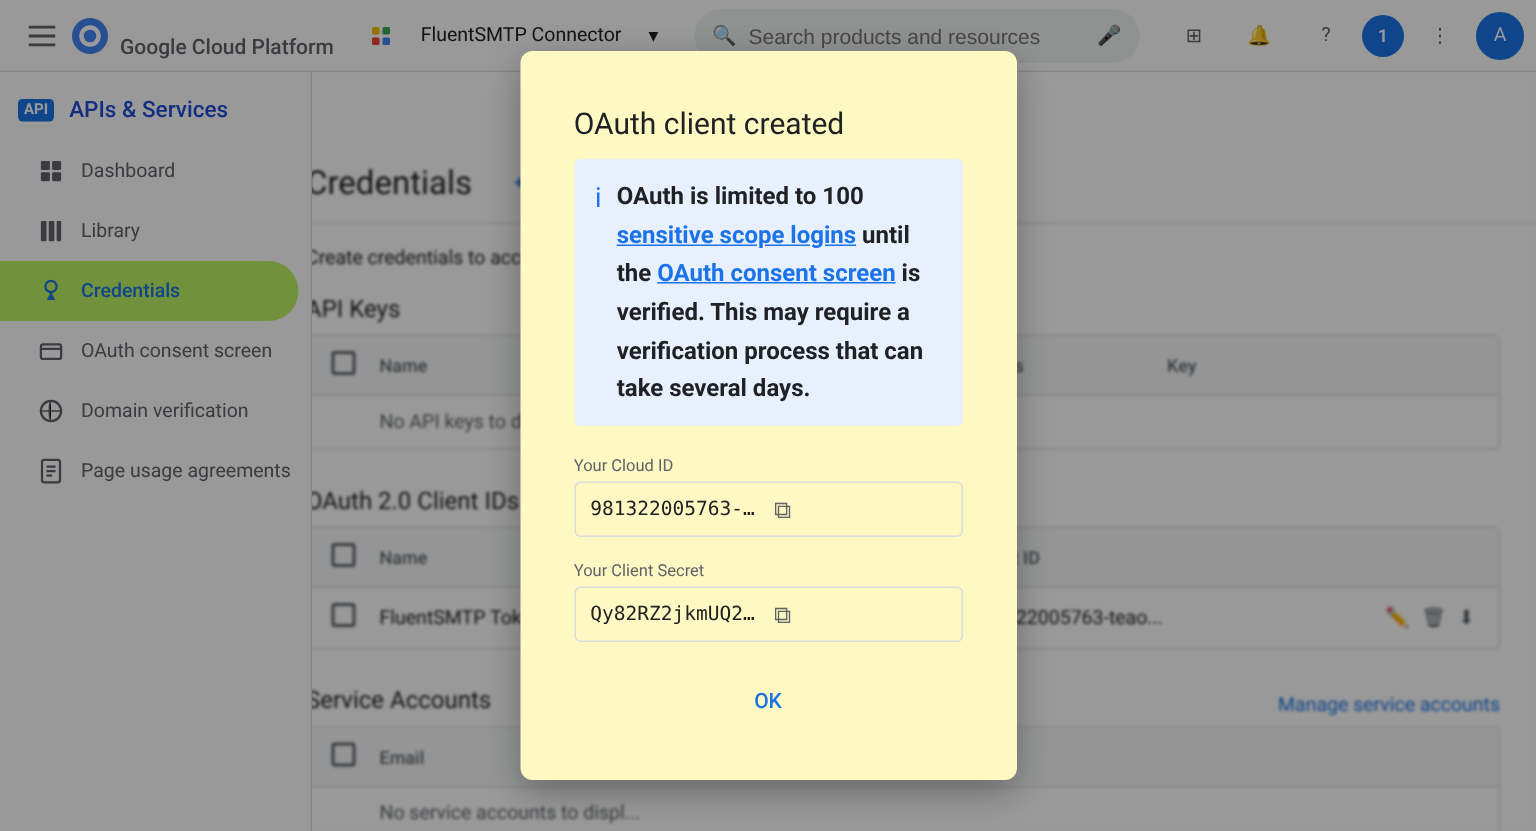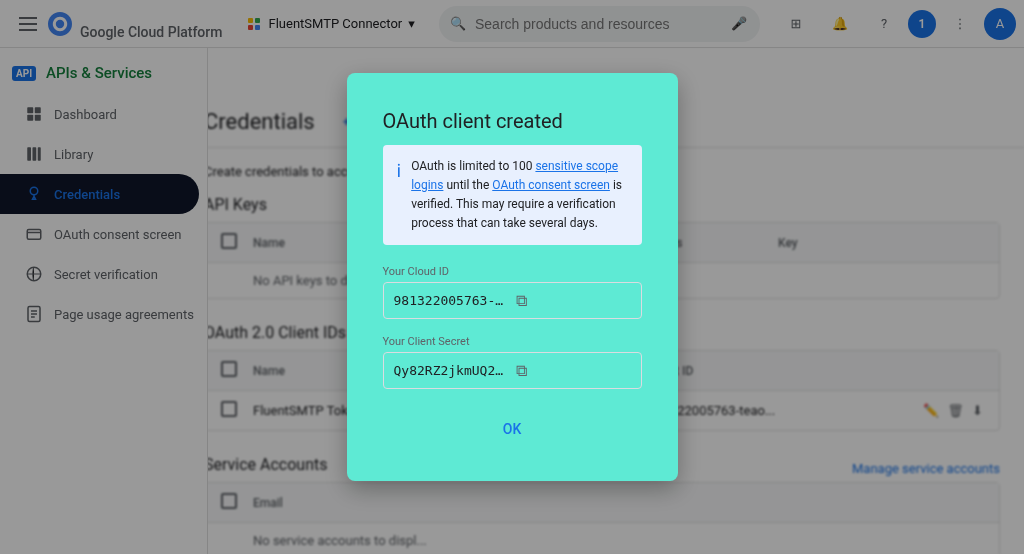--- a/index.html
+++ b/index.html
@@ -18,23 +18,23 @@
     .topbar-search input { border: none; background: transparent; outline: none; flex: 1; font-size: 14px; color: #202124; }
     .topbar-actions { display: flex; align-items: center; gap: 4px; }
     .topbar-action-btn { width: 40px; height: 40px; display: flex; align-items: center; justify-content: center; cursor: pointer; color: #5f6368; border-radius: 50%; }
     .topbar-avatar { width: 32px; height: 32px; border-radius: 50%; background: #1a73e8; display: flex; align-items: center; justify-content: center; color: white; font-size: 13px; cursor: pointer; }
     .sidebar-expanded {
       position: fixed; top: 48px; left: 0; bottom: 0; width: 208px; background: #fff;
       border-right: 1px solid #e0e0e0; z-index: 90; padding-top: 8px; overflow-y: auto;
     }
     .sidebar-header { display: flex; align-items: center; gap: 10px; padding: 8px 12px 12px; }
     .sidebar-header-badge { background: #1a73e8; color: white; font-size: 10px; font-weight: 700; padding: 2px 4px; border-radius: 3px; }
-    .sidebar-header-title { font-size: 15px; font-weight: 500; color: #15803d; }
+    .sidebar-header-title { font-size: 15px; font-weight: 500; color: #1d4ed8; }
     .sidebar-item { display: flex; align-items: center; gap: 10px; padding: 10px 24px; cursor: pointer; color: #5f6368; border-radius: 0 24px 24px 0; margin-right: 8px; }
-    .sidebar-item.active { background: #0f172a; color: #1a73e8; }
+    .sidebar-item.active { background: #bef264; color: #1a73e8; }
     .sidebar-item .item-icon { width: 20px; height: 20px; display: flex; align-items: center; justify-content: center; flex-shrink: 0; }
     .sidebar-item .item-label { font-size: 13px; white-space: nowrap; }
     .sidebar-item.active .item-label { color: #1a73e8; font-weight: 500; }
 
     
     .main {
       position: fixed; top: 48px; left: 180px; right: 0; bottom: 0; overflow-y: auto; background: #fff;
     }
     .page-header { display: flex; align-items: center; gap: 16px; padding: 12px 24px; border-bottom: 1px solid #e0e0e0; }
     .page-title { font-size: 22px; font-weight: 400; color: #202124; }
@@ -61,38 +61,38 @@
     .no-data { color: #5f6368; font-size: 13px; }
     .checkbox { width: 16px; height: 16px; border: 2px solid #5f6368; border-radius: 2px; display: inline-block; cursor: pointer; }
     .sort-icon { font-size: 14px; color: #5f6368; }
 
     
     .modal-overlay {
       position: fixed; top: 0; left: 0; right: 0; bottom: 0;
       background: rgba(0,0,0,0.4); z-index: 200; display: flex; align-items: center; justify-content: center;
     }
     .modal {
-      background: #5eead4; border-radius: 8px; width: 331px; padding: 36px; box-shadow: 0 8px 24px rgba(0,0,0,0.3);
+      background: #fef9c3; border-radius: 8px; width: 331px; padding: 36px; box-shadow: 0 8px 24px rgba(0,0,0,0.3);
     }
     .modal-title { font-size: 20px; font-weight: 400; color: #202124; margin-bottom: 12px; }
     .modal-desc { font-size: 13px; color: #5f6368; margin-bottom: 16px; line-height: 1.5; }
     .modal-info-box { background: #e8f0fe; border-radius: 4px; padding: 12px 14px; display: flex; gap: 10px; margin-bottom: 20px; }
     .modal-info-icon { color: #1a73e8; font-size: 18px; flex-shrink: 0; margin-top: 1px; }
-    .modal-info-text { font-size: 12px; color: #202124; line-height: 1.6; }
+    .modal-info-text { font-size: 16px; color: #202124; line-height: 1.6; font-weight: bold; }
     .modal-info-link { color: #1a73e8; text-decoration: underline; cursor: pointer; }
     .modal-field { margin-bottom: 16px; }
     .modal-field-label { font-size: 11px; color: #5f6368; margin-bottom: 4px; }
     .modal-field-value { display: flex; align-items: center; border: 1px solid #dadce0; border-radius: 4px; padding: 8px 10px; font-size: 13px; color: #202124; font-family: monospace; }
     .modal-field-value span { flex: 1; overflow: hidden; text-overflow: ellipsis; white-space: nowrap; }
     .modal-field-copy { cursor: pointer; color: #5f6368; margin-left: 8px; font-size: 16px; }
     .modal-actions { display: flex; justify-content: center; padding-top: 8px; }
     .modal-ok-btn { color: #1a73e8; font-size: 14px; font-weight: 500; padding: 8px 16px; cursor: pointer; border-radius: 4px; }
 
     
-    .project-connector { display: flex; align-items: center; gap: 6px; padding: 4px 8px; }
+    .project-connector { display: flex; align-items: center; gap: 18px; padding: 4px 8px; }
     .project-icon-svg { color: #fbbc04; }
 
     
     .content-blur { filter: blur(1px); pointer-events: none; }
   </style>
 </head>
 <body>
 
 <div class="topbar">
   <div class="topbar-menu-icon">
@@ -179,21 +179,21 @@
     </span>
     <span class="item-label">OAuth consent screen</span>
   </div>
   <div class="sidebar-item">
     <span class="item-icon">
       <svg width="18" height="18" viewBox="0 0 24 24">
           <circle cx="12" cy="12" r="9" stroke="#5f6368" stroke-width="2" fill="none"></circle>
           <path d="M12 3c-2 3-2 15 0 18M3 12h18" stroke="#5f6368" stroke-width="1.5"></path>
         </svg>
     </span>
-    <span class="item-label">Secret verification</span>
+    <span class="item-label">Domain verification</span>
   </div>
   <div class="sidebar-item">
     <span class="item-icon">
       <svg width="18" height="18" viewBox="0 0 24 24">
           <rect x="4" y="2" width="16" height="20" rx="2" stroke="#5f6368" stroke-width="2" fill="none"></rect>
           <line x1="8" y1="8" x2="16" y2="8" stroke="#5f6368" stroke-width="2"></line>
           <line x1="8" y1="12" x2="16" y2="12" stroke="#5f6368" stroke-width="2"></line>
           <line x1="8" y1="16" x2="13" y2="16" stroke="#5f6368" stroke-width="2"></line>
         </svg>
     </span>

